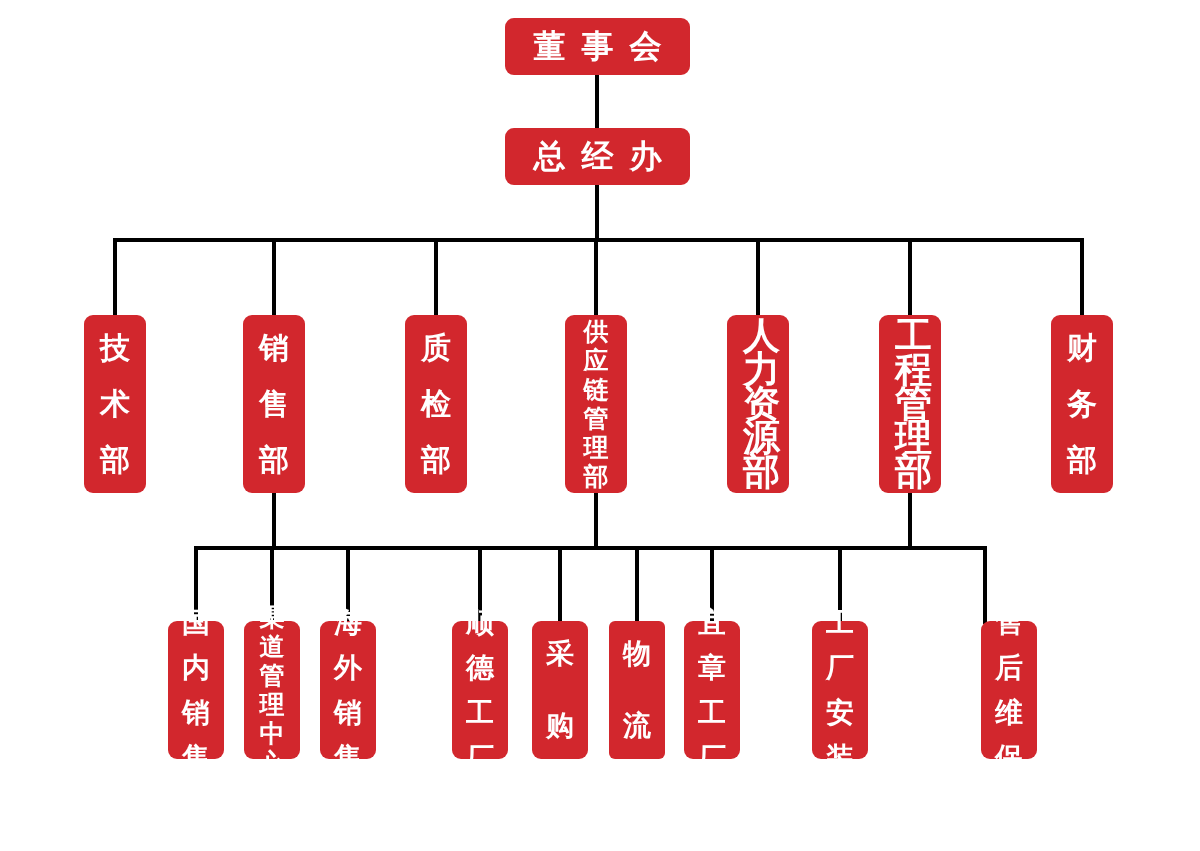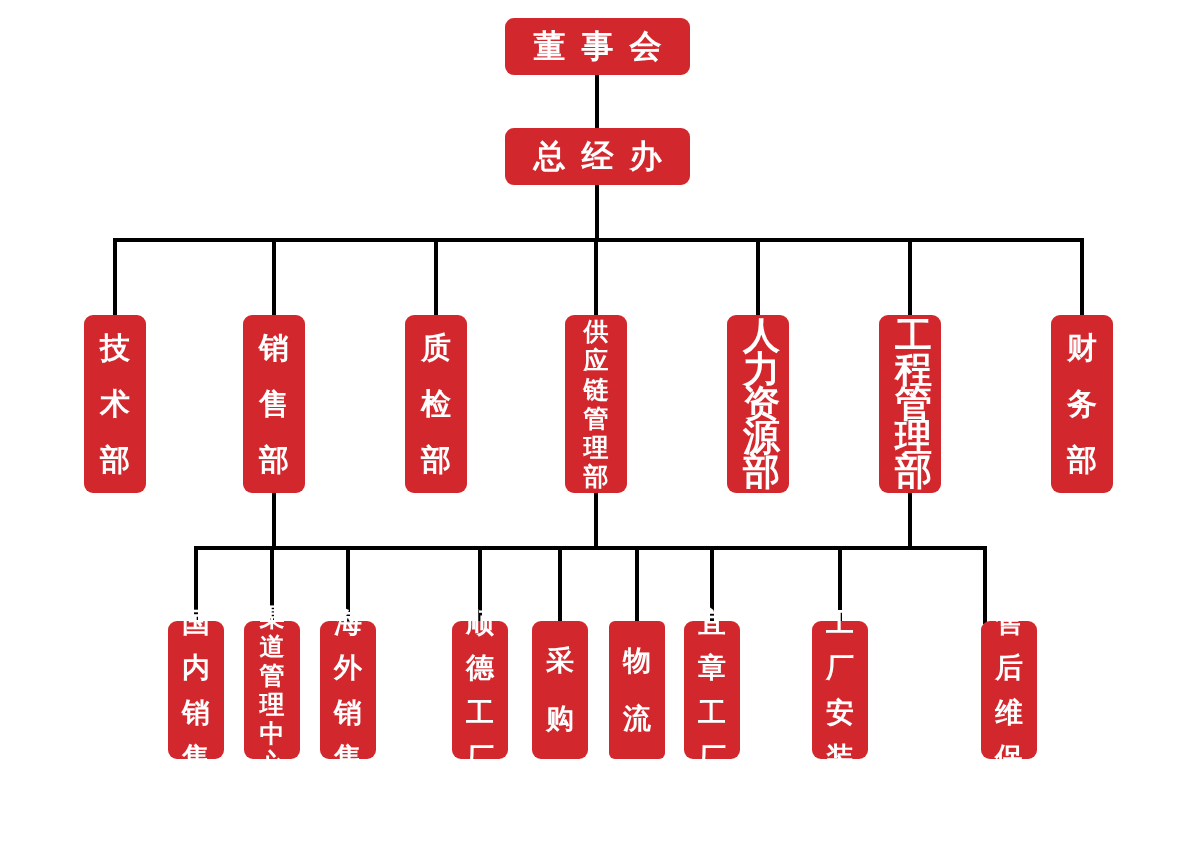--- a/index.html
+++ b/index.html
@@ -26,21 +26,21 @@
     font-weight:bold;
     box-sizing:border-box;
     text-align:center;
   }
   .hbox{width:185px;height:57px;font-size:32px;letter-spacing:0.5em;text-indent:0.5em;white-space:nowrap;}
   .vbox{width:62px;height:178px;}
   .tbox{width:56px;height:138px;}
   .vtext{display:block;word-break:break-all;margin:0 auto;}
   .vbox .vtext{width:34px;font-size:30px;}
   .tbox .vtext{width:32px;font-size:28px;}
-  .lh2 .vtext{line-height:58px;}
+  .lh2 .vtext{line-height:72px;}
   .lh3 .vtext{line-height:56px;}
   .lh4 .vtext{line-height:45px;}
   .lh5 .vtext{line-height:34px;font-size:37px;width:30px;}
   .lh6 .vtext{line-height:29px;font-size:25px;width:27px;}
 </style>
 </head>
 <body>
 
 <div class="canvas">
 

